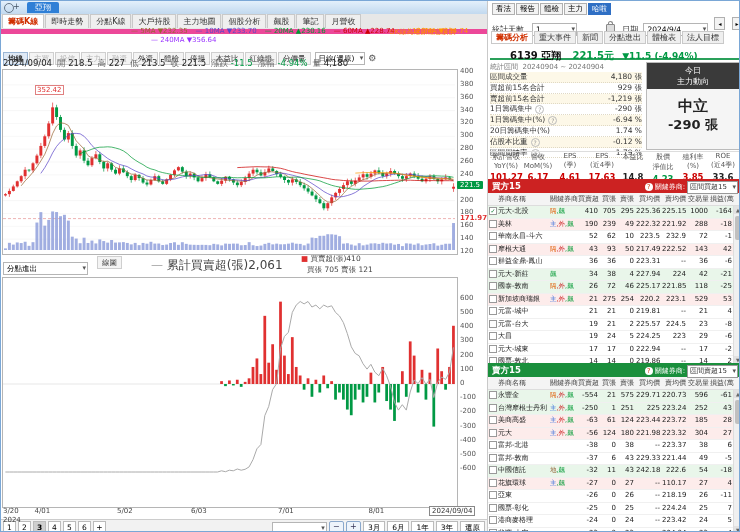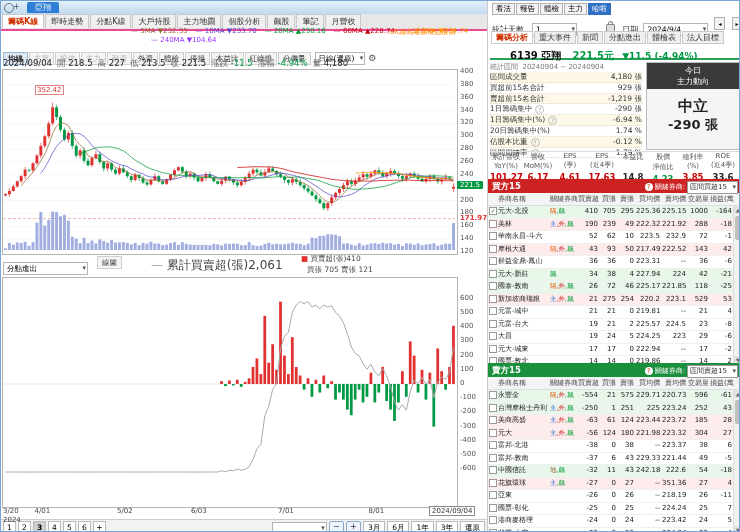--- a/index.html
+++ b/index.html
@@ -3,21 +3,21 @@
 <meta charset="utf-8">
 <style>
   html,body{margin:0;padding:0;background:#9db8d2;font-family:"DejaVu Sans","Liberation Sans",sans-serif;}
   #app{position:relative;width:740px;height:532px;background:#fff;overflow:hidden;border:1px solid #7aa7d6;box-sizing:border-box;}
   .abs{position:absolute;}
   .nowrap{white-space:nowrap;}
   
   #titlebar{left:0;top:0;width:740px;height:13px;background:linear-gradient(#e3f0fb,#c2d9ef);font-size:8px;}
   .apptab{position:absolute;left:26px;top:1px;height:11px;line-height:11px;padding:0 8px;background:#2f7fd6;color:#fff;font-size:8px;border-radius:2px 2px 0 0;}
   
-  #navrow{left:0;top:13px;width:486px;height:15px;background:#e7e7e7;border-bottom:2px solid #ec4899;}
+  #navrow{left:0;top:13px;width:486px;height:15px;background:#e7e7e7;border-bottom:5px solid #ec4899;}
   .navtab{display:inline-block;height:13px;line-height:13px;padding:0 5px;font-size:8px;color:#333;background:#efefef;border:1px solid #c9c9c9;border-bottom:none;margin-left:1px;vertical-align:top;}
   .navtab.active{background:#fff;color:#d03000;font-weight:bold;}
   
   .malegend{font-size:7px;}
   .malegend span{margin-right:8px;}
   .tbitem{display:inline-block;height:11px;line-height:11px;padding:0 4px;font-size:7.5px;border:1px solid #cfcfcf;background:#f4f4f4;color:#333;margin-right:1px;}
   .tbitem.active{background:#dfe9f5;border-color:#9bb6d4;font-weight:bold;}
   .tbitem.disabled{color:#b5b5b5;}
   .selbox{display:inline-block;height:11px;line-height:11px;border:1px solid #b5b5b5;background:#fff;font-size:7.5px;padding:0 10px 0 3px;position:relative;}
   .selbox:after{content:"▾";position:absolute;right:1px;top:0;font-size:7px;color:#555;}
@@ -76,21 +76,21 @@
 
   <div id="titlebar" class="abs">
     <span class="abs" style="left:3px;top:2px;width:8px;height:8px;border:1px solid #678;border-radius:50%;"></span>
     <span class="abs" style="left:12px;top:1px;font-size:8px;color:#456;">+</span>
     <span class="apptab">亞翔</span>
   </div>
 
   <div id="navrow" class="abs"><span class="navtab active">籌碼K線</span><span class="navtab">即時走勢</span><span class="navtab">分點K線</span><span class="navtab">大戶持股</span><span class="navtab">主力地圖</span><span class="navtab">個股分析</span><span class="navtab">飆股</span><span class="navtab">筆記</span><span class="navtab">月營收</span></div>
 
   <div class="abs malegend nowrap" style="left:130px;top:26px;" id="malegend1"><span style="color: rgb(153, 102, 51);">— 5MA ▼232.35</span><span style="color: rgb(91, 70, 201);">— 10MA ▼233.70</span><span style="color: rgb(0, 153, 51);">— 20MA ▲230.16</span><span style="color: rgb(204, 0, 0);">— 60MA ▲228.74</span><span style="color: rgb(255, 153, 0);">— 120MA ▼234.74</span></div>
-  <div class="abs malegend nowrap" style="left:150px;top:35px;" id="malegend2"><span style="color: rgb(153, 51, 255);">— 240MA ▼104.64</span></div>
+  <div class="abs malegend nowrap" style="left:150px;top:35px;" id="malegend2"><span style="color: rgb(153, 51, 255);">— 240MA ▼356.64</span></div>
   <div class="abs" style="left:388px;top:26px;font-size:7px;color:#ff8800;">⊙K線為還原權息股價</div>
 
   <div class="abs nowrap" style="left:2px;top:45px;" id="charttoolbar"><span class="tbitem active">均線</span><span class="tbitem disabled">主買</span><span class="tbitem disabled">投信</span><span class="tbitem disabled">主力</span><span class="tbitem disabled">融資</span><span class="tbitem">外資</span><span class="tbitem">體檢</span><span class="tbitem">停損</span><span class="tbitem">本益比</span><span class="tbitem">紅綠燈</span><span class="tbitem">分價量</span><span class="selbox" style="margin-left: 3px;">日線(還原)</span><span style="font-size: 9px; color: rgb(85, 85, 85); margin-left: 3px;">⚙</span></div>
 
   <div class="abs ohlc nowrap" style="left:2px;top:57px;" id="ohlcline"><span>2024/09/04</span><span class="lab">開</span><span> 218.5</span><span class="lab">高</span><span> 227</span><span class="lab">低</span><span> 213.5</span><span class="lab">收</span><span> 221.5</span><span class="lab">漲跌</span><span class="dn"> -11.5</span><span class="lab">漲幅</span><span class="dn"> -4.94%</span><span class="lab">量</span><span> 4,180</span></div>
 
   <div class="abs pane" style="left:1px;top:68px;width:454px;height:184px;">
     <svg id="candlesvg" width="452" height="182">
         <line x1="0" y1="169.154" x2="452" y2="169.154" stroke="#efefef" stroke-width="0.5"></line>
         <line x1="0" y1="156.296" x2="452" y2="156.296" stroke="#efefef" stroke-width="0.5"></line>
@@ -943,21 +943,21 @@
             <span class="tc num" style="width: 24px;">-18</span>
           </div>
           <div class="trow" style="background: rgb(253, 236, 235);">
             <span class="tc chk"><span class="cbx"></span></span>
             <span class="tc" style="width: 52px;">花旗環球</span>
             <span class="tc tagtxt" style="width: 28px;"><span style="color: rgb(41, 98, 217);">主</span><span style="color: rgb(0, 153, 51);">,飆</span></span>
             <span class="tc num" style="width: 22px;">-27</span>
             <span class="tc num" style="width: 18px;">0</span>
             <span class="tc num" style="width: 18px;">27</span>
             <span class="tc num" style="width: 26px;">--</span>
-            <span class="tc num" style="width: 26px;">351.36</span>
+            <span class="tc num" style="width: 26px;">110.17</span>
             <span class="tc num" style="width: 22px;">27</span>
             <span class="tc num" style="width: 24px;">4</span>
           </div>
           <div class="trow" style="background: rgb(255, 255, 255);">
             <span class="tc chk"><span class="cbx"></span></span>
             <span class="tc" style="width: 52px;">亞東</span>
             <span class="tc tagtxt" style="width: 28px;"></span>
             <span class="tc num" style="width: 22px;">-26</span>
             <span class="tc num" style="width: 18px;">0</span>
             <span class="tc num" style="width: 18px;">26</span>

